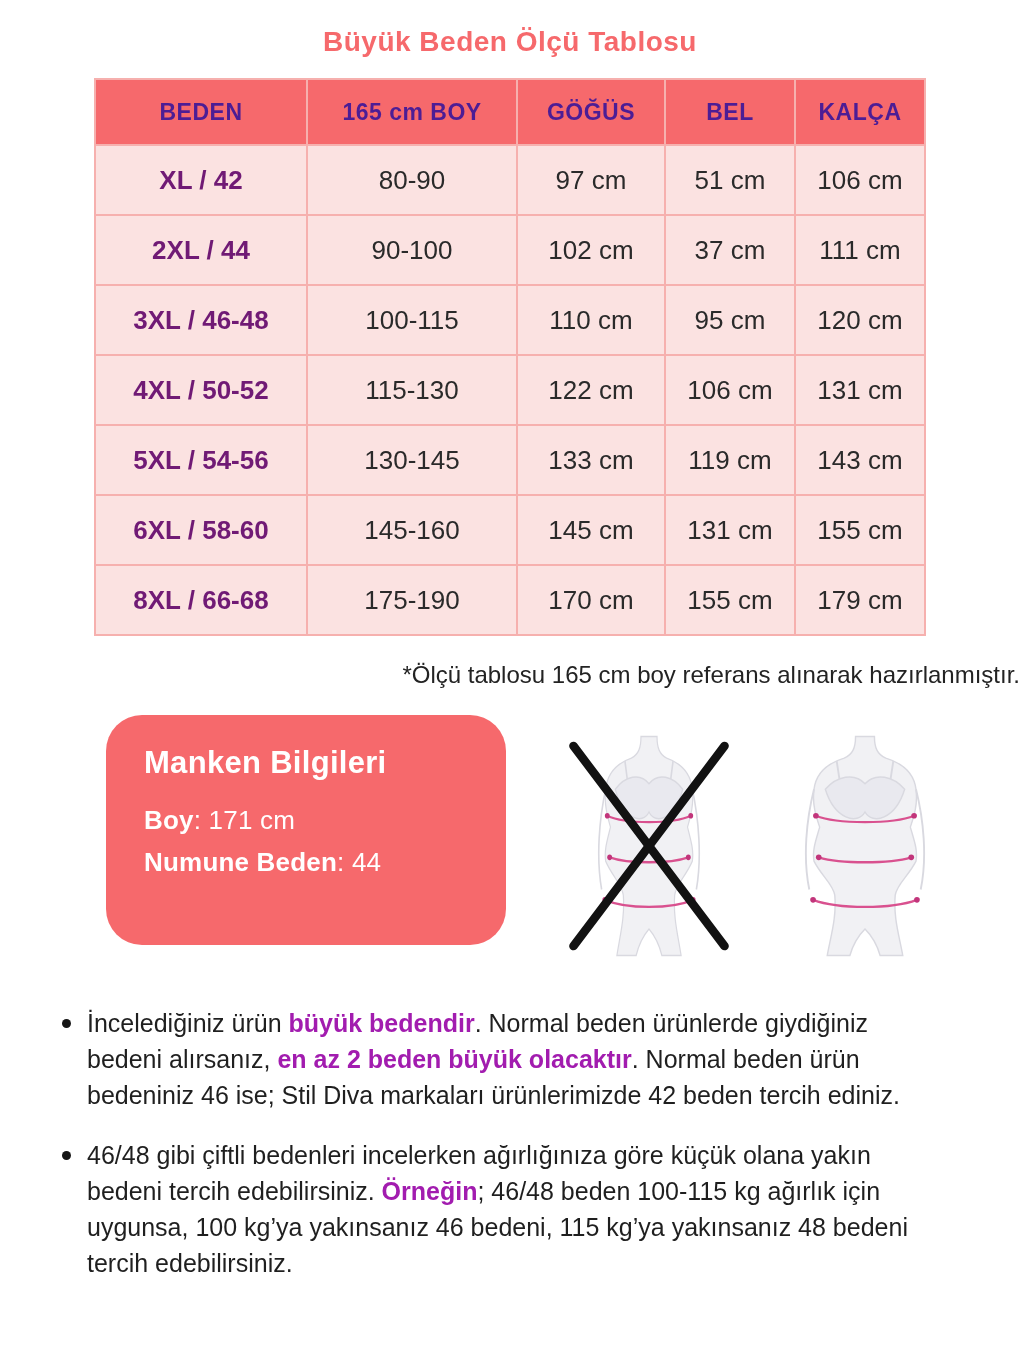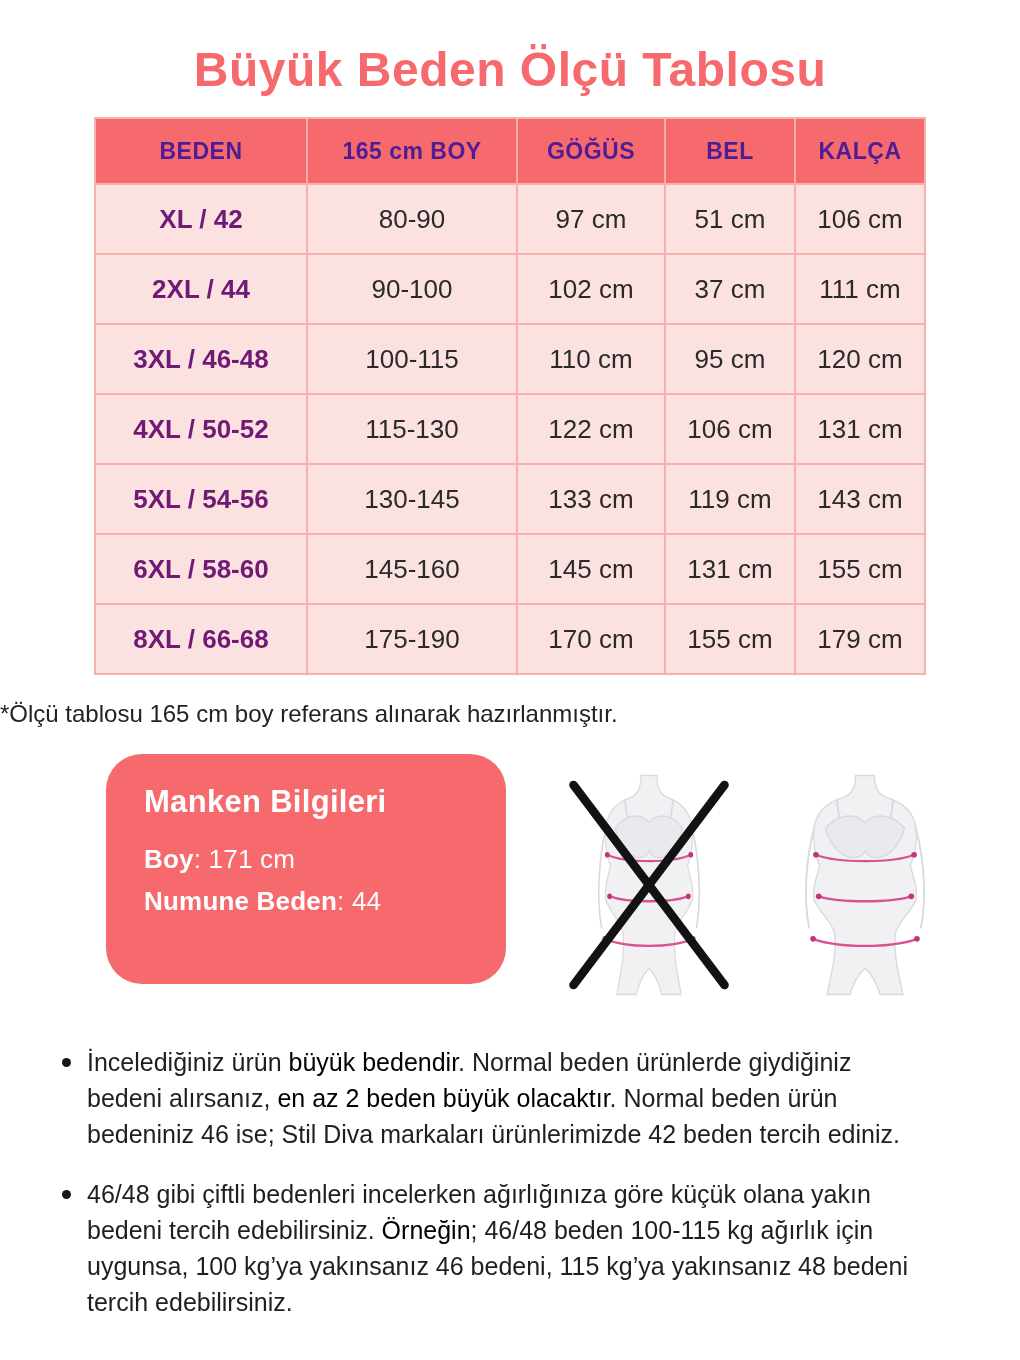--- a/index.html
+++ b/index.html
@@ -16,22 +16,22 @@
   *{box-sizing:border-box;}
   html,body{margin:0;padding:0;}
   body{
     width:1020px;height:1360px;background:#ffffff;
     font-family:"Liberation Sans","DejaVu Sans",sans-serif;
     color:var(--text);
   }
   .page{position:relative;width:1020px;height:1360px;overflow:hidden;}
 
   .page-title{
-    margin:16px;padding-top:26px;text-align:center;
-    font-size:48px;font-weight:800;letter-spacing:.5px;
+    margin:0;padding-top:26px;text-align:center;
+    font-size:28px;font-weight:800;letter-spacing:.5px;
     color:var(--accent);
   }
 
   table.size-table{
     margin:20px auto 0;border-collapse:collapse;table-layout:fixed;width:830px;
   }
   .size-table th{
     background:var(--accent);color:#4c1d95;
     font-size:23px;font-weight:700;letter-spacing:.5px;
     height:66px;border:2px solid var(--table-border);
@@ -39,21 +39,21 @@
   }
   .size-table td{
     background:var(--cell-bg);
     font-size:26px;color:#2a2a2a;
     height:70px;border:2px solid var(--table-border);
     text-align:center;
   }
   .size-table td.col-size{font-weight:800;color:#701a75;}
 
   .footnote{
-    margin-top:25px;text-align:left;
+    margin-top:25px;text-align:right;
     font-size:24px;color:#232323;
   }
 
   .info-section{
     display:flex;align-items:flex-start;
     margin:26px 0 0 90px;
   }
   .model-card{
     width:400px;height:230px;flex:0 0 400px;
     background:var(--accent);border-radius:36px;
@@ -74,21 +74,21 @@
   .notes{margin:34px 60px 0 62px;}
   .note{display:flex;align-items:flex-start;}
   .note + .note{margin-top:24px;}
   .note .dot{
     flex:0 0 9px;width:9px;height:9px;border-radius:50%;
     background:#161616;margin:14px 16px 0 0;
   }
   .note-text{
     margin:0;font-size:25px;line-height:36px;color:#1f1f1f;max-width:845px;
   }
-  .note-text b{font-weight:400;color:#000000;}
+  .note-text b{font-weight:700;color:#a21caf;}
 </style>
 </head>
 <body>
 
 <div class="page">
 
   <h1 class="page-title">Büyük Beden Ölçü Tablosu</h1>
 
   <table class="size-table">
     <colgroup>

